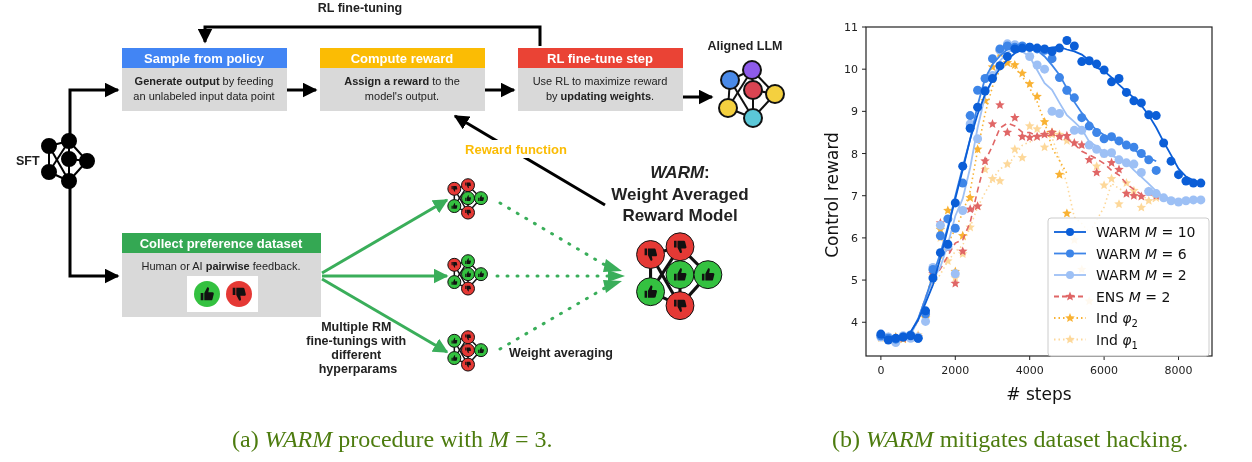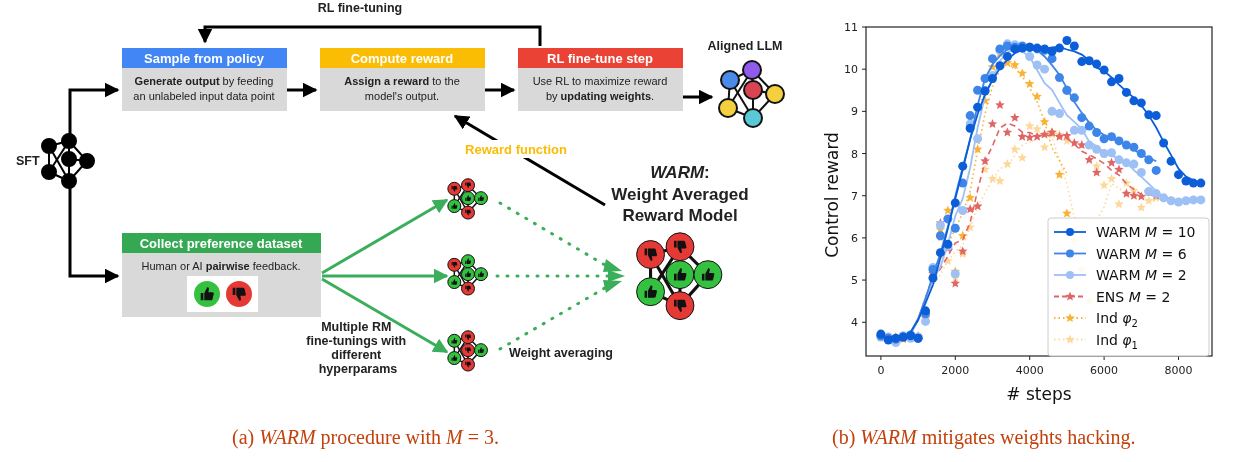--- a/index.html
+++ b/index.html
@@ -1,19 +1,19 @@
 <!DOCTYPE html>
 <html><head>
 <meta charset="utf-8">
 <style>
   html, body { margin:0; padding:0; background:#ffffff; }
   body { width:1252px; height:462px; position:relative; overflow:hidden; font-family:"Liberation Sans", sans-serif; }
   #diagram { position:absolute; left:0; top:0; }
   #chart { position:absolute; left:810px; top:0; }
-  .caption { position:absolute; top:426px; font-family:"Liberation Serif", serif; font-size:20px; color:#c2410c; white-space:nowrap; }
+  .caption { position:absolute; top:426px; font-family:"Liberation Serif", serif; font-size:24px; color:#4d7c0f; white-space:nowrap; }
   .caption i { font-style:italic; }
   #cap-a { left:232px; }
   #cap-b { left:832px; }
   .box-head { font-family:"Liberation Sans", sans-serif; font-weight:bold; font-size:13px; fill:#ffffff; }
   .box-body { font-family:"Liberation Sans", sans-serif; font-size:11px; fill:#222; }
   .lbl { font-family:"Liberation Sans", sans-serif; font-weight:bold; font-size:12.5px; fill:#222; }
   .ax { font-family:"DejaVu Sans", sans-serif; font-size:11px; fill:#222; }
   .axl { font-family:"DejaVu Sans", sans-serif; font-size:17px; fill:#111; }
   .leg { font-family:"DejaVu Sans", sans-serif; font-size:14px; fill:#111; }
 </style>
@@ -253,21 +253,21 @@
         <use href="#tup" x="699.375" y="266.125" width="17.05" height="17.05"></use>
         <circle cx="650.55" cy="291.7" r="13.950000000000001" fill="#34c140" stroke="#111" stroke-width="1"></circle>
         <use href="#tup" x="642.025" y="283.175" width="17.05" height="17.05"></use>
         <circle cx="680" cy="305.65" r="13.950000000000001" fill="#e53935" stroke="#111" stroke-width="1"></circle>
         <use href="#tdn" x="671.475" y="297.125" width="17.05" height="17.05"></use>
       </g>
     </g>
 </svg>
 
 <div class="caption" id="cap-a"><span>(a) </span><i>WARM</i><span> procedure with </span><i>M</i><span> = 3.</span></div>
-<div class="caption" id="cap-b"><span>(b) </span><i>WARM</i><span> mitigates weights hacking.</span></div>
+<div class="caption" id="cap-b"><span>(b) </span><i>WARM</i><span> mitigates dataset hacking.</span></div>
 
 <svg id="chart" width="442" height="410" viewBox="0 0 442 410" xmlns="http://www.w3.org/2000/svg">
   <g id="plot-frame">
     <rect x="56" y="27" width="347" height="137" fill="none"></rect>
   </g>
   <g id="series-layer">
       <g>
         <polyline points="70.9,337.9 78.3,337.7 85.8,337.8 93.2,337.1 100.6,333.3 108.1,320.8 115.5,301.0 123.0,285.6 130.4,274.2 137.8,261.3 145.3,251.6 152.7,245.3 160.2,227.0 167.6,207.2 175.1,192.6 182.5,179.9 189.9,168.6 197.4,166.2 204.8,155.6 212.3,145.3 219.7,141.9 227.1,138.9 234.6,134.3 242.0,137.3 249.5,159.4 256.9,183.9 264.3,217.2 271.8,223.6 279.2,232.4 286.7,220.2 294.1,207.1 301.5,183.5 309.0,188.4 316.4,192.8 323.9,197.2 331.3,196.0 338.8,199.2 346.2,202.0" fill="none" stroke="#fdd89a" stroke-width="1.6" stroke-dasharray="1.5 3"></polyline>
         <path d="M70.9,333.3L72.2,336.5L75.6,336.7L73.0,339.0L73.8,342.3L70.9,340.5L67.9,342.3L68.7,339.0L66.1,336.7L69.6,336.5z" fill="#fdd89a"></path>
         <path d="M78.3,332.0L79.6,335.2L83.1,335.5L80.5,337.7L81.3,341.1L78.3,339.3L75.4,341.1L76.2,337.7L73.6,335.5L77.0,335.2z" fill="#fdd89a"></path>

